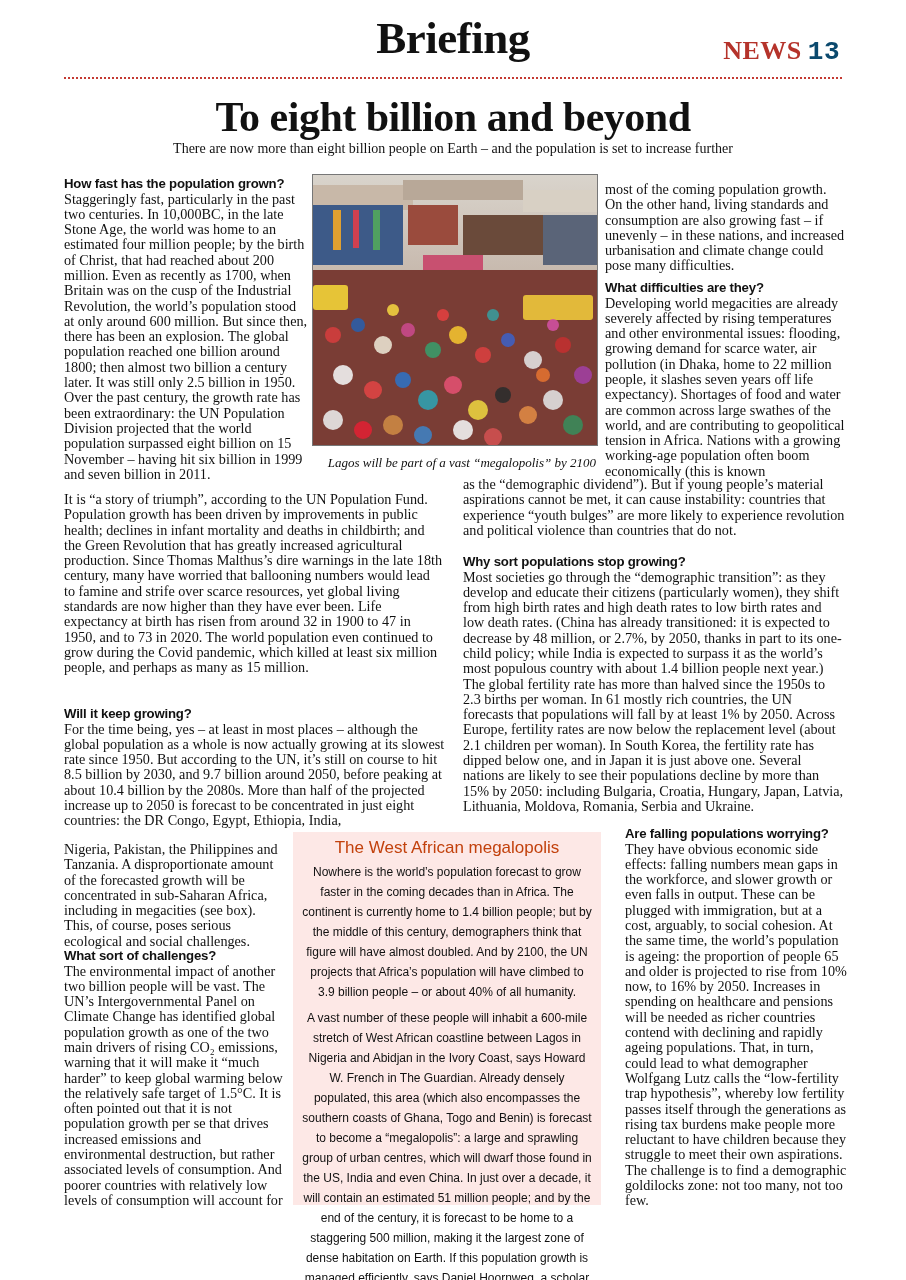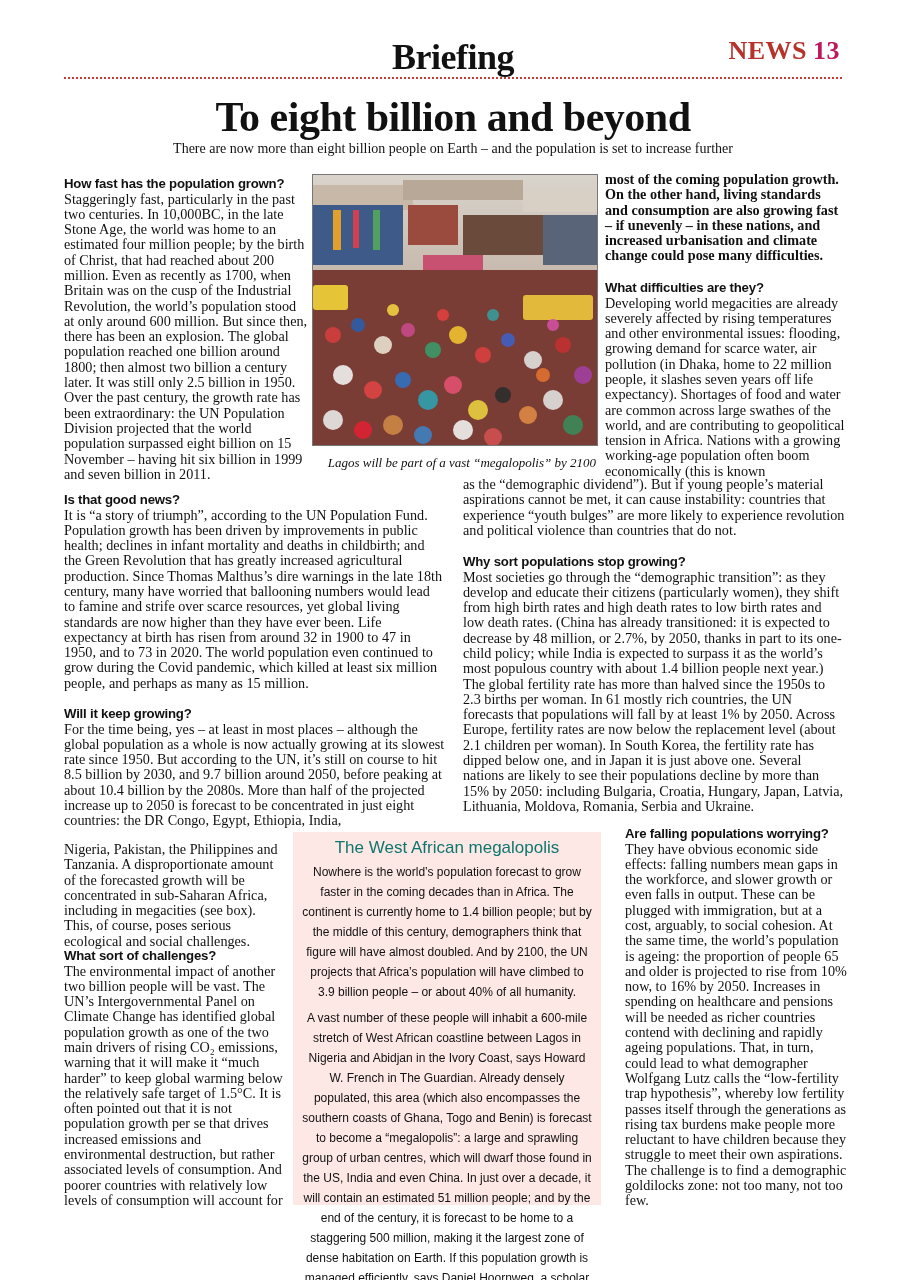--- a/index.html
+++ b/index.html
@@ -1,35 +1,35 @@
 <!DOCTYPE html>
 <html><head>
 <meta charset="utf-8">
 <style>
   html, body { margin: 0; padding: 0; background: #ffffff; }
   body { width: 906px; height: 1280px; position: relative; overflow: hidden; color: #111; }
   .serif { font-family: "Liberation Serif", "DejaVu Serif", serif; }
 
-  .section-label { position: absolute; left: 0; width: 906px; top: 36px; text-align: center; font-size: 36px; font-weight: bold; letter-spacing: -0.5px; }
+  .section-label { position: absolute; left: 0; width: 906px; top: 12px; text-align: center; font-size: 45px; font-weight: bold; letter-spacing: -0.5px; }
   .page-tag { position: absolute; right: 66px; top: 36px; font-size: 26px; font-weight: bold; color: #b5332b; letter-spacing: 0.5px; }
-  .page-tag .num { color: #be185d; font-family: Liberation Serif, serif; font-weight: bold; margin-left: 6px; }
+  .page-tag .num { color: #0c4a6e; font-family: Liberation Mono, monospace; font-weight: bold; margin-left: 6px; }
   .rule { position: absolute; left: 64px; width: 778px; top: 77px; border-top: 2px dotted #c43a32; }
 
   .headline { position: absolute; left: 0; width: 906px; top: 93px; text-align: center; font-size: 42px; font-weight: bold; letter-spacing: -0.5px; }
   .standfirst { position: absolute; left: 0; width: 906px; top: 141px; text-align: center; font-size: 14px; }
 
   .block { position: absolute; font-size: 14.2px; line-height: 15.3px; }
   .block h3 { font-family: "Liberation Sans", "DejaVu Sans", sans-serif; font-size: 13.2px; font-weight: 900; margin: 0; line-height: 15.5px; letter-spacing: -0.2px; }
   .block p { margin: 0; }
 
   .photo { position: absolute; left: 312px; top: 174px; width: 284px; height: 270px; border: 1px solid #777; overflow: hidden; background: #8a5040; }
   .caption { position: absolute; left: 312px; top: 455px; width: 284px; text-align: right; font-size: 13px; font-style: italic; }
 
   .box { position: absolute; left: 293px; top: 832px; width: 308px; height: 373px; background: #fde8e6; }
-  .box h4 { margin: 6px 0 4px 0; text-align: center; font-family: "Liberation Sans", sans-serif; font-weight: normal; font-size: 17px; color: #0f766e; }
+  .box h4 { margin: 6px 0 4px 0; text-align: center; font-family: "Liberation Sans", sans-serif; font-weight: normal; font-size: 17px; color: #c2410c; }
   .box p { margin: 0 0 6px 0; padding: 0 8px; text-align: center; font-family: "Liberation Sans", sans-serif; font-size: 12px; line-height: 20px; color: #111; }
 
   .footer { position: absolute; right: 62px; top: 1314px; font-size: 12px; }
 </style>
 </head>
 <body>
 
 <div class="section-label serif">Briefing</div>
 <div class="page-tag serif">
   <span>NEWS</span><span class="num">13</span>
@@ -98,33 +98,32 @@
         <circle cx="230" cy="200" r="7" fill="#e07030"></circle>
       <circle cx="130" cy="140" r="6" fill="#e04040"></circle>
         <circle cx="80" cy="135" r="6" fill="#f0d040"></circle>
       <circle cx="180" cy="140" r="6" fill="#3a9a9a"></circle>
         <circle cx="240" cy="150" r="6" fill="#d050a0"></circle>
     </g>
   </svg>
 </div>
 <div class="caption serif">Lagos will be part of a vast “megalopolis” by 2100</div>
 
-<div class="block serif" style="left:605px; top:172px; width:240px;font-weight:bold;">
+<div class="block serif" style="left:605px; top:182px; width:240px;">
   <p>most of the coming population growth. On the other hand, living standards and consumption are also growing fast – if unevenly – in these nations, and increased urbanisation and climate change could pose many difficulties.</p>
 </div>
 <div class="block serif" style="left:605px; top:280px; width:240px;">
   <h3>What difficulties are they?</h3>
   <p>Developing world megacities are already severely affected by rising temperatures and other environmental issues: flooding, growing demand for scarce water, air pollution (in Dhaka, home to 22 million people, it slashes seven years off life expectancy). Shortages of food and water are common across large swathes of the world, and are contributing to geopolitical tension in Africa. Nations with a growing working-age population often boom economically (this is known</p>
 </div>
 <div class="block serif" style="left:463px; top:477px; width:382px;">
   <p>as the “demographic dividend”). But if young people’s material aspirations cannot be met, it can cause instability: countries that experience “youth bulges” are more likely to experience revolution and political violence than countries that do not.</p>
 </div>
 
 <div class="block serif" style="left:64px; top:492px; width:380px;">
-  <h3>Is that good news?</h3>
   <p>It is “a story of triumph”, according to the UN Population Fund. Population growth has been driven by improvements in public health; declines in infant mortality and deaths in childbirth; and the Green Revolution that has greatly increased agricultural production. Since Thomas Malthus’s dire warnings in the late 18th century, many have worried that ballooning numbers would lead to famine and strife over scarce resources, yet global living standards are now higher than they have ever been. Life expectancy at birth has risen from around 32 in 1900 to 47 in 1950, and to 73 in 2020. The world population even continued to grow during the Covid pandemic, which killed at least six million people, and perhaps as many as 15 million.</p>
 </div>
 
 <div class="block serif" style="left:463px; top:554px; width:382px;">
   <h3>Why sort populations stop growing?</h3>
   <p>Most societies go through the “demographic transition”: as they develop and educate their citizens (particularly women), they shift from high birth rates and high death rates to low birth rates and low death rates. (China has already transitioned: it is expected to decrease by 48 million, or 2.7%, by 2050, thanks in part to its one-child policy; while India is expected to surpass it as the world’s most populous country with about 1.4 billion people next year.) The global fertility rate has more than halved since the 1950s to 2.3 births per woman. In 61 mostly rich countries, the UN forecasts that populations will fall by at least 1% by 2050. Across Europe, fertility rates are now below the replacement level (about 2.1 children per woman). In South Korea, the fertility rate has dipped below one, and in Japan it is just above one. Several nations are likely to see their populations decline by more than 15% by 2050: including Bulgaria, Croatia, Hungary, Japan, Latvia, Lithuania, Moldova, Romania, Serbia and Ukraine.</p>
 </div>
 
 <div class="block serif" style="left:64px; top:706px; width:386px;">
   <h3>Will it keep growing?</h3>

